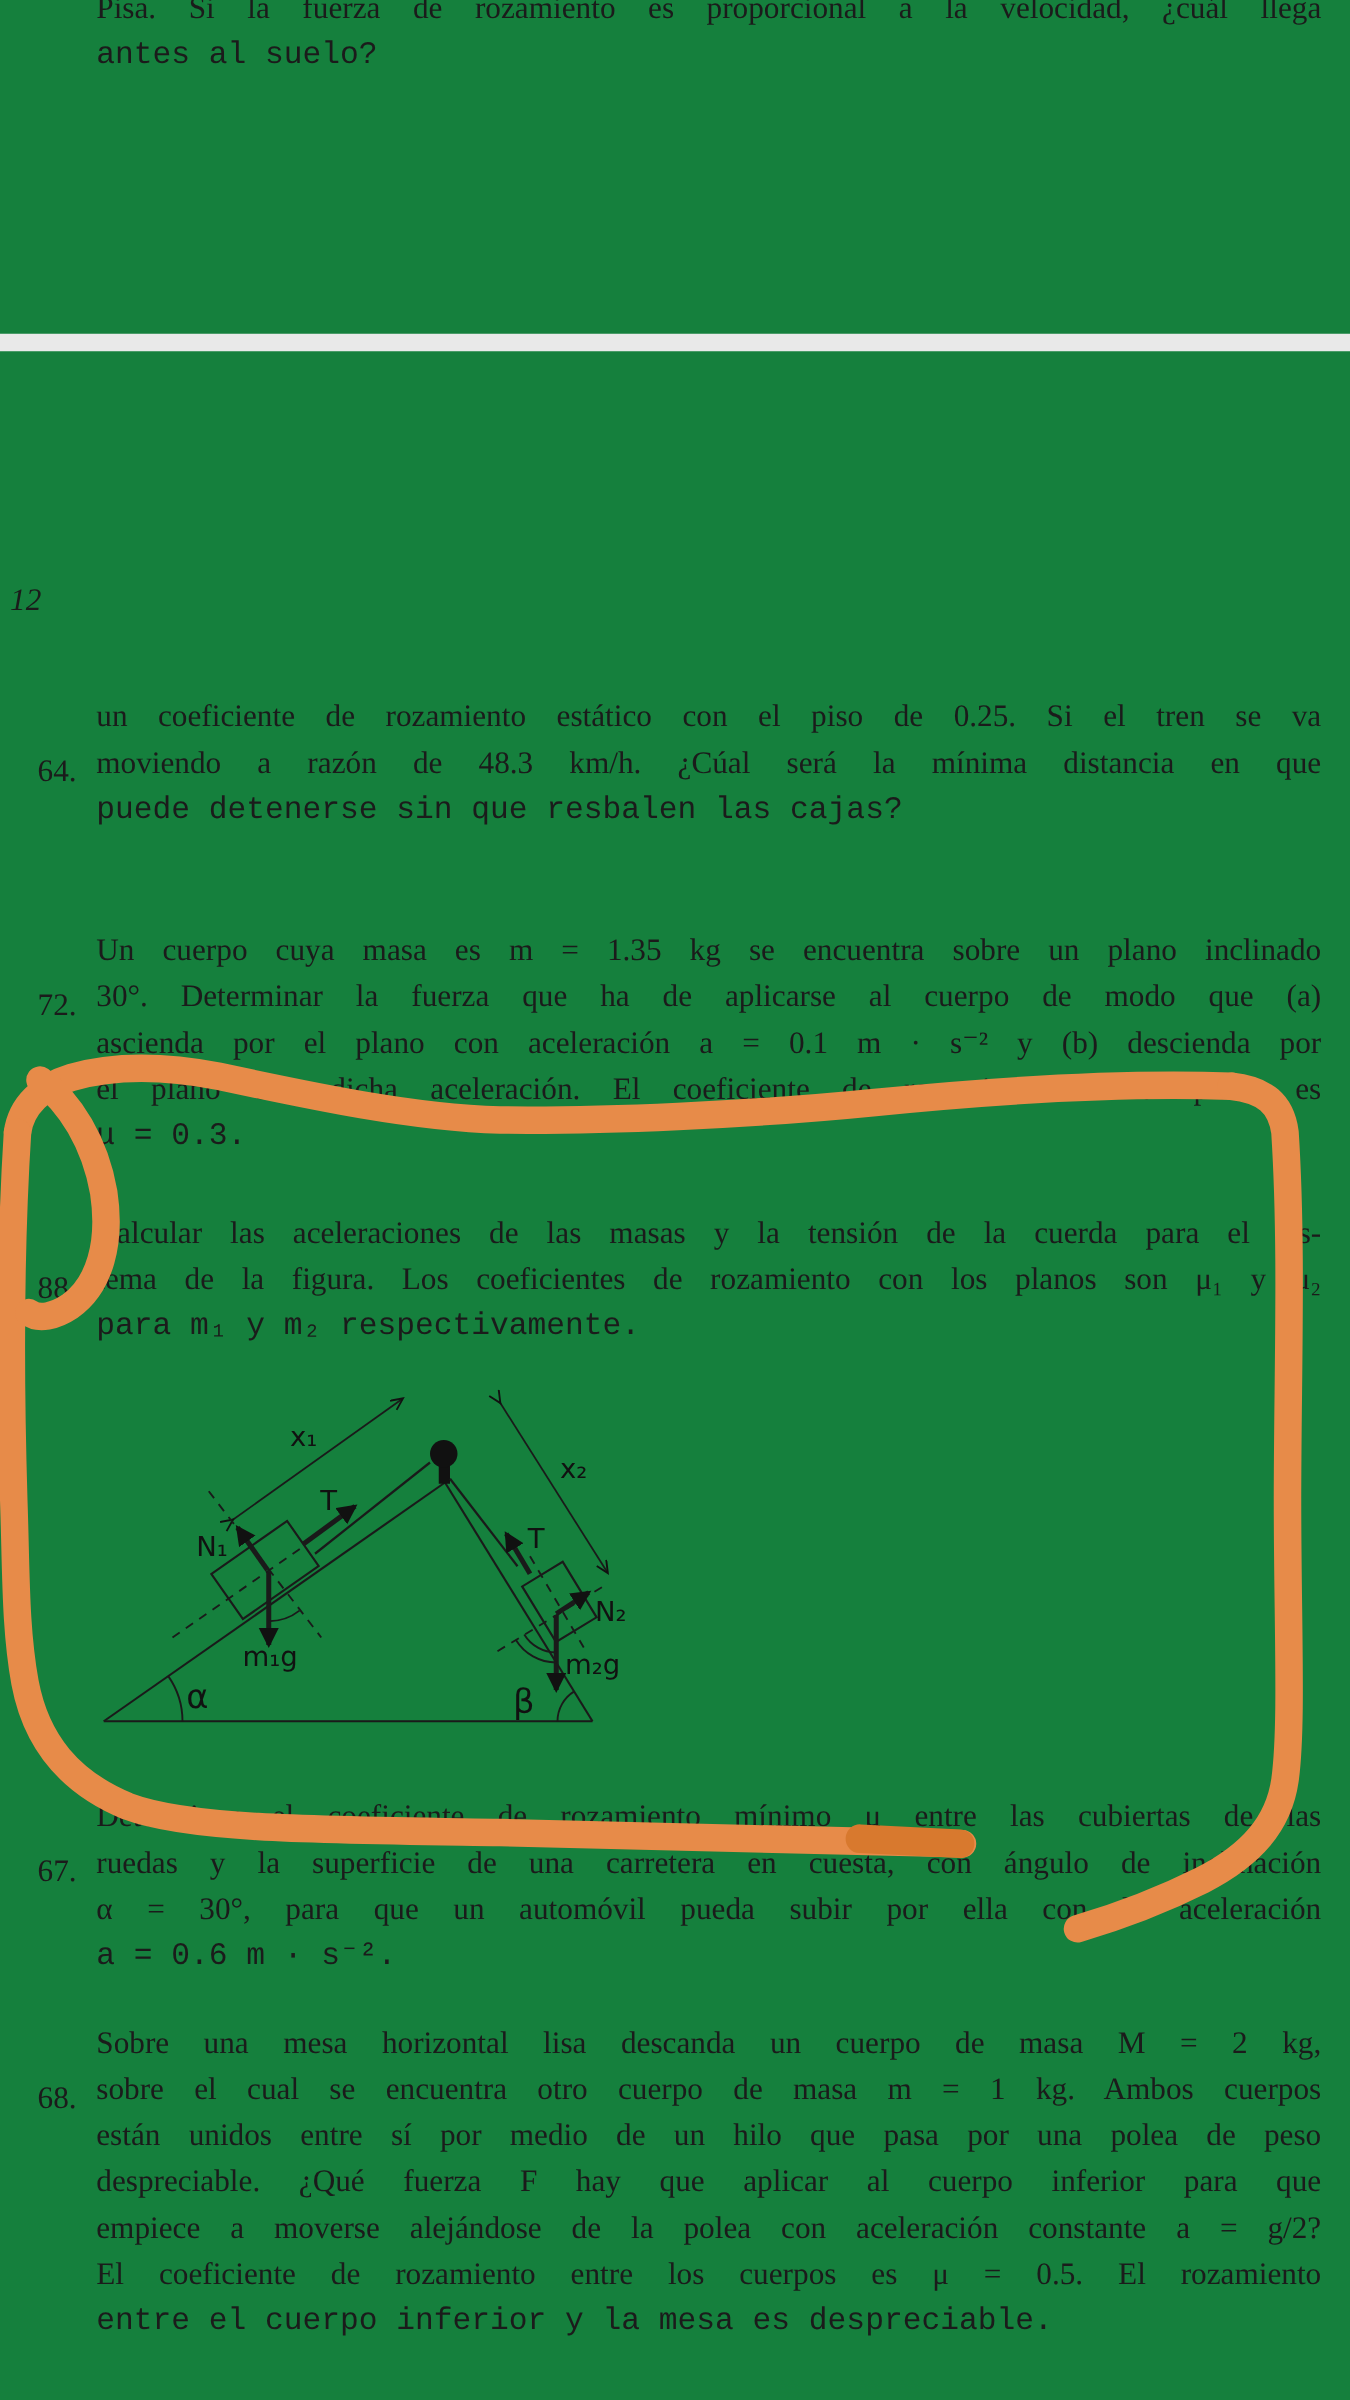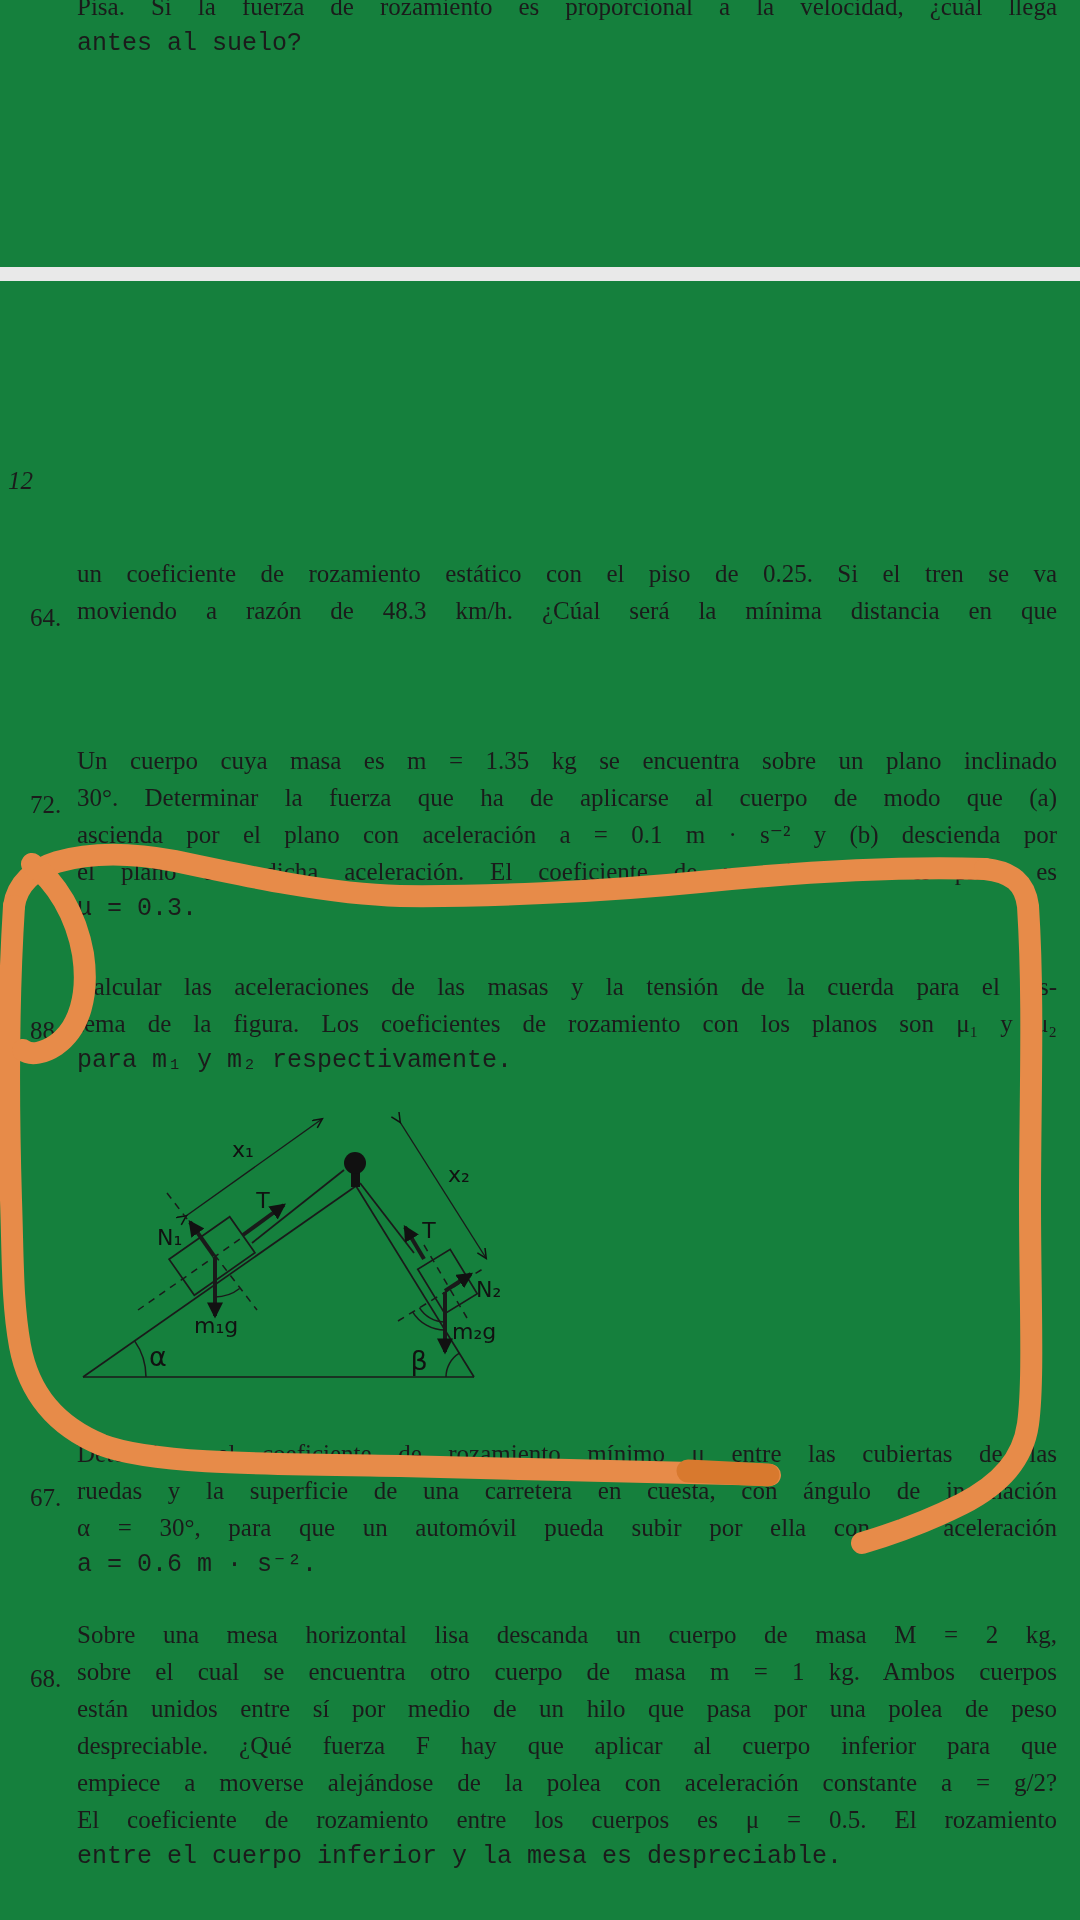--- a/index.html
+++ b/index.html
@@ -32,20 +32,21 @@
   <div class="divider"></div>
 
   <div class="pagenum">12</div>
 
   <div id="problems">
       <div class="prob" style="top: 555px;">
         <div class="pnum">64.</div>
         <div class="pbody">
           <div class="line">un coeficiente de rozamiento estático con el piso de 0.25.  Si el tren se va</div>
           <div class="line">moviendo a razón de 48.3 km/h.  ¿Cúal será la mínima distancia en que</div>
+          <div class="line last">puede detenerse sin que resbalen las cajas?</div>
         </div>
       </div>
       <div class="prob" style="top: 742px;">
         <div class="pnum">72.</div>
         <div class="pbody">
           <div class="line">Un cuerpo cuya masa es m = 1.35 kg se encuentra sobre un plano inclinado</div>
           <div class="line">30°.  Determinar la fuerza que ha de aplicarse al cuerpo de modo que (a)</div>
           <div class="line">ascienda por el plano con aceleración a = 0.1 m · s⁻² y (b) descienda por</div>
           <div class="line">el plano con dicha aceleración.  El coeficiente de rozamiento en el plano es</div>
           <div class="line last">μ = 0.3.</div>

